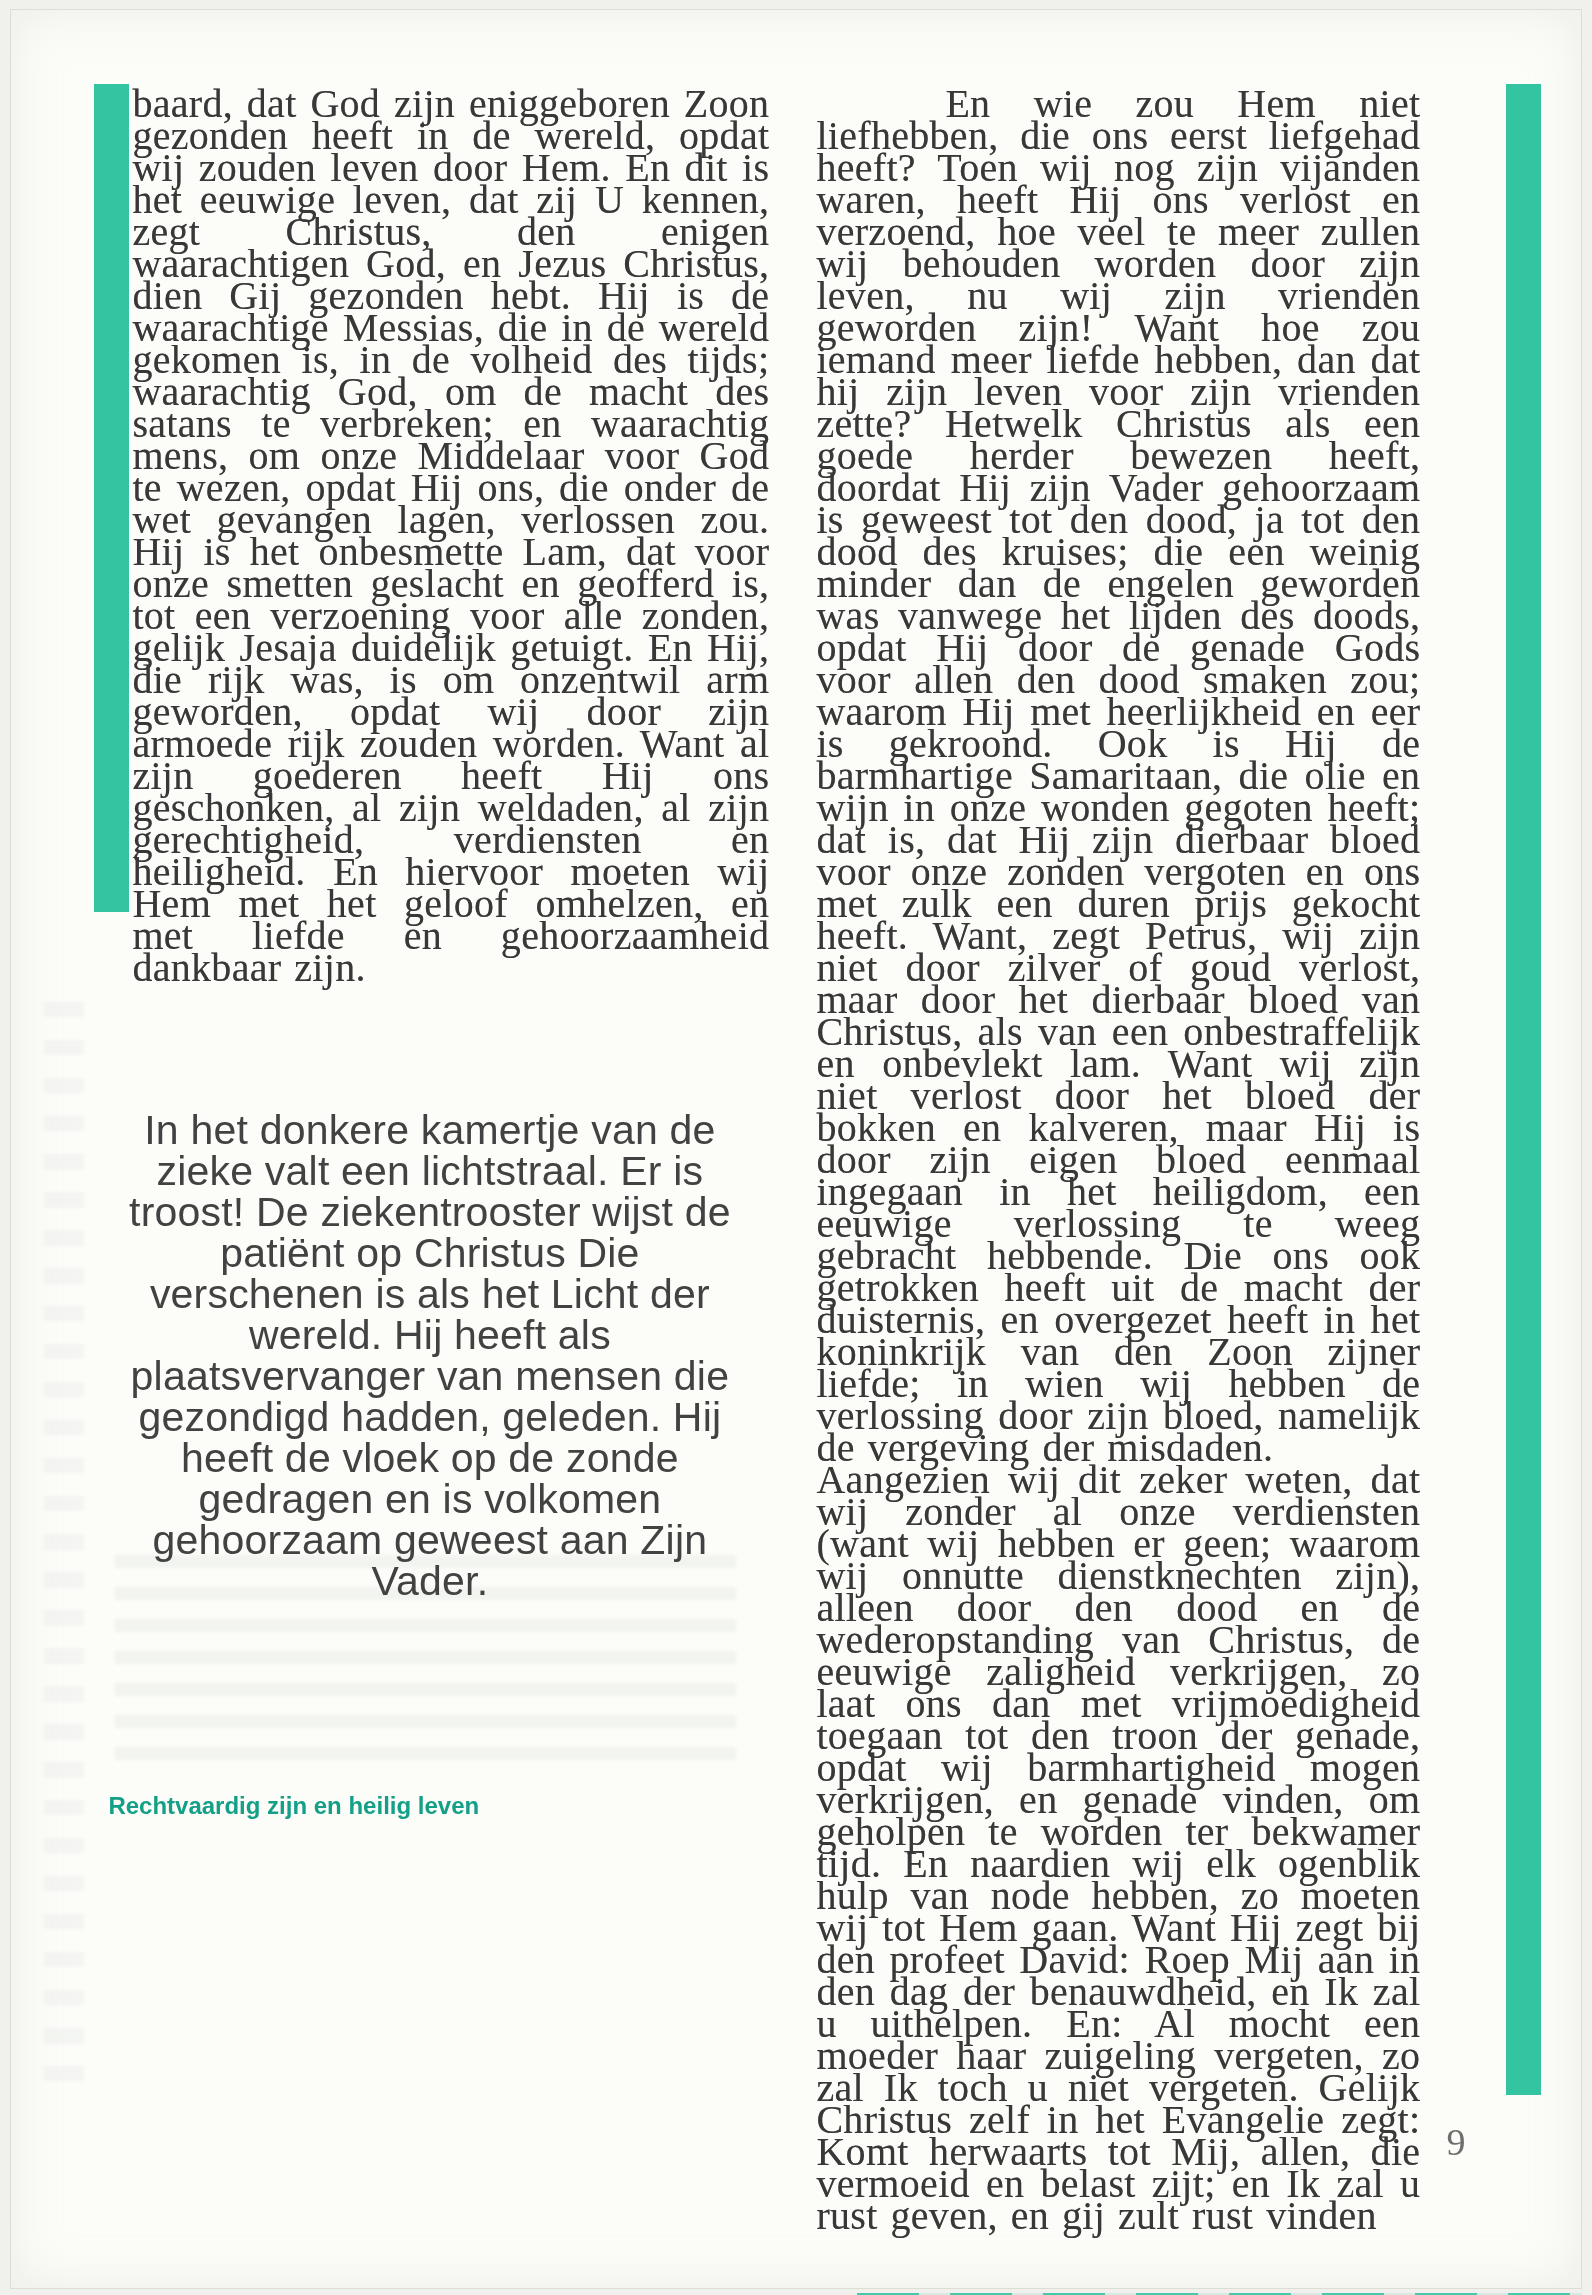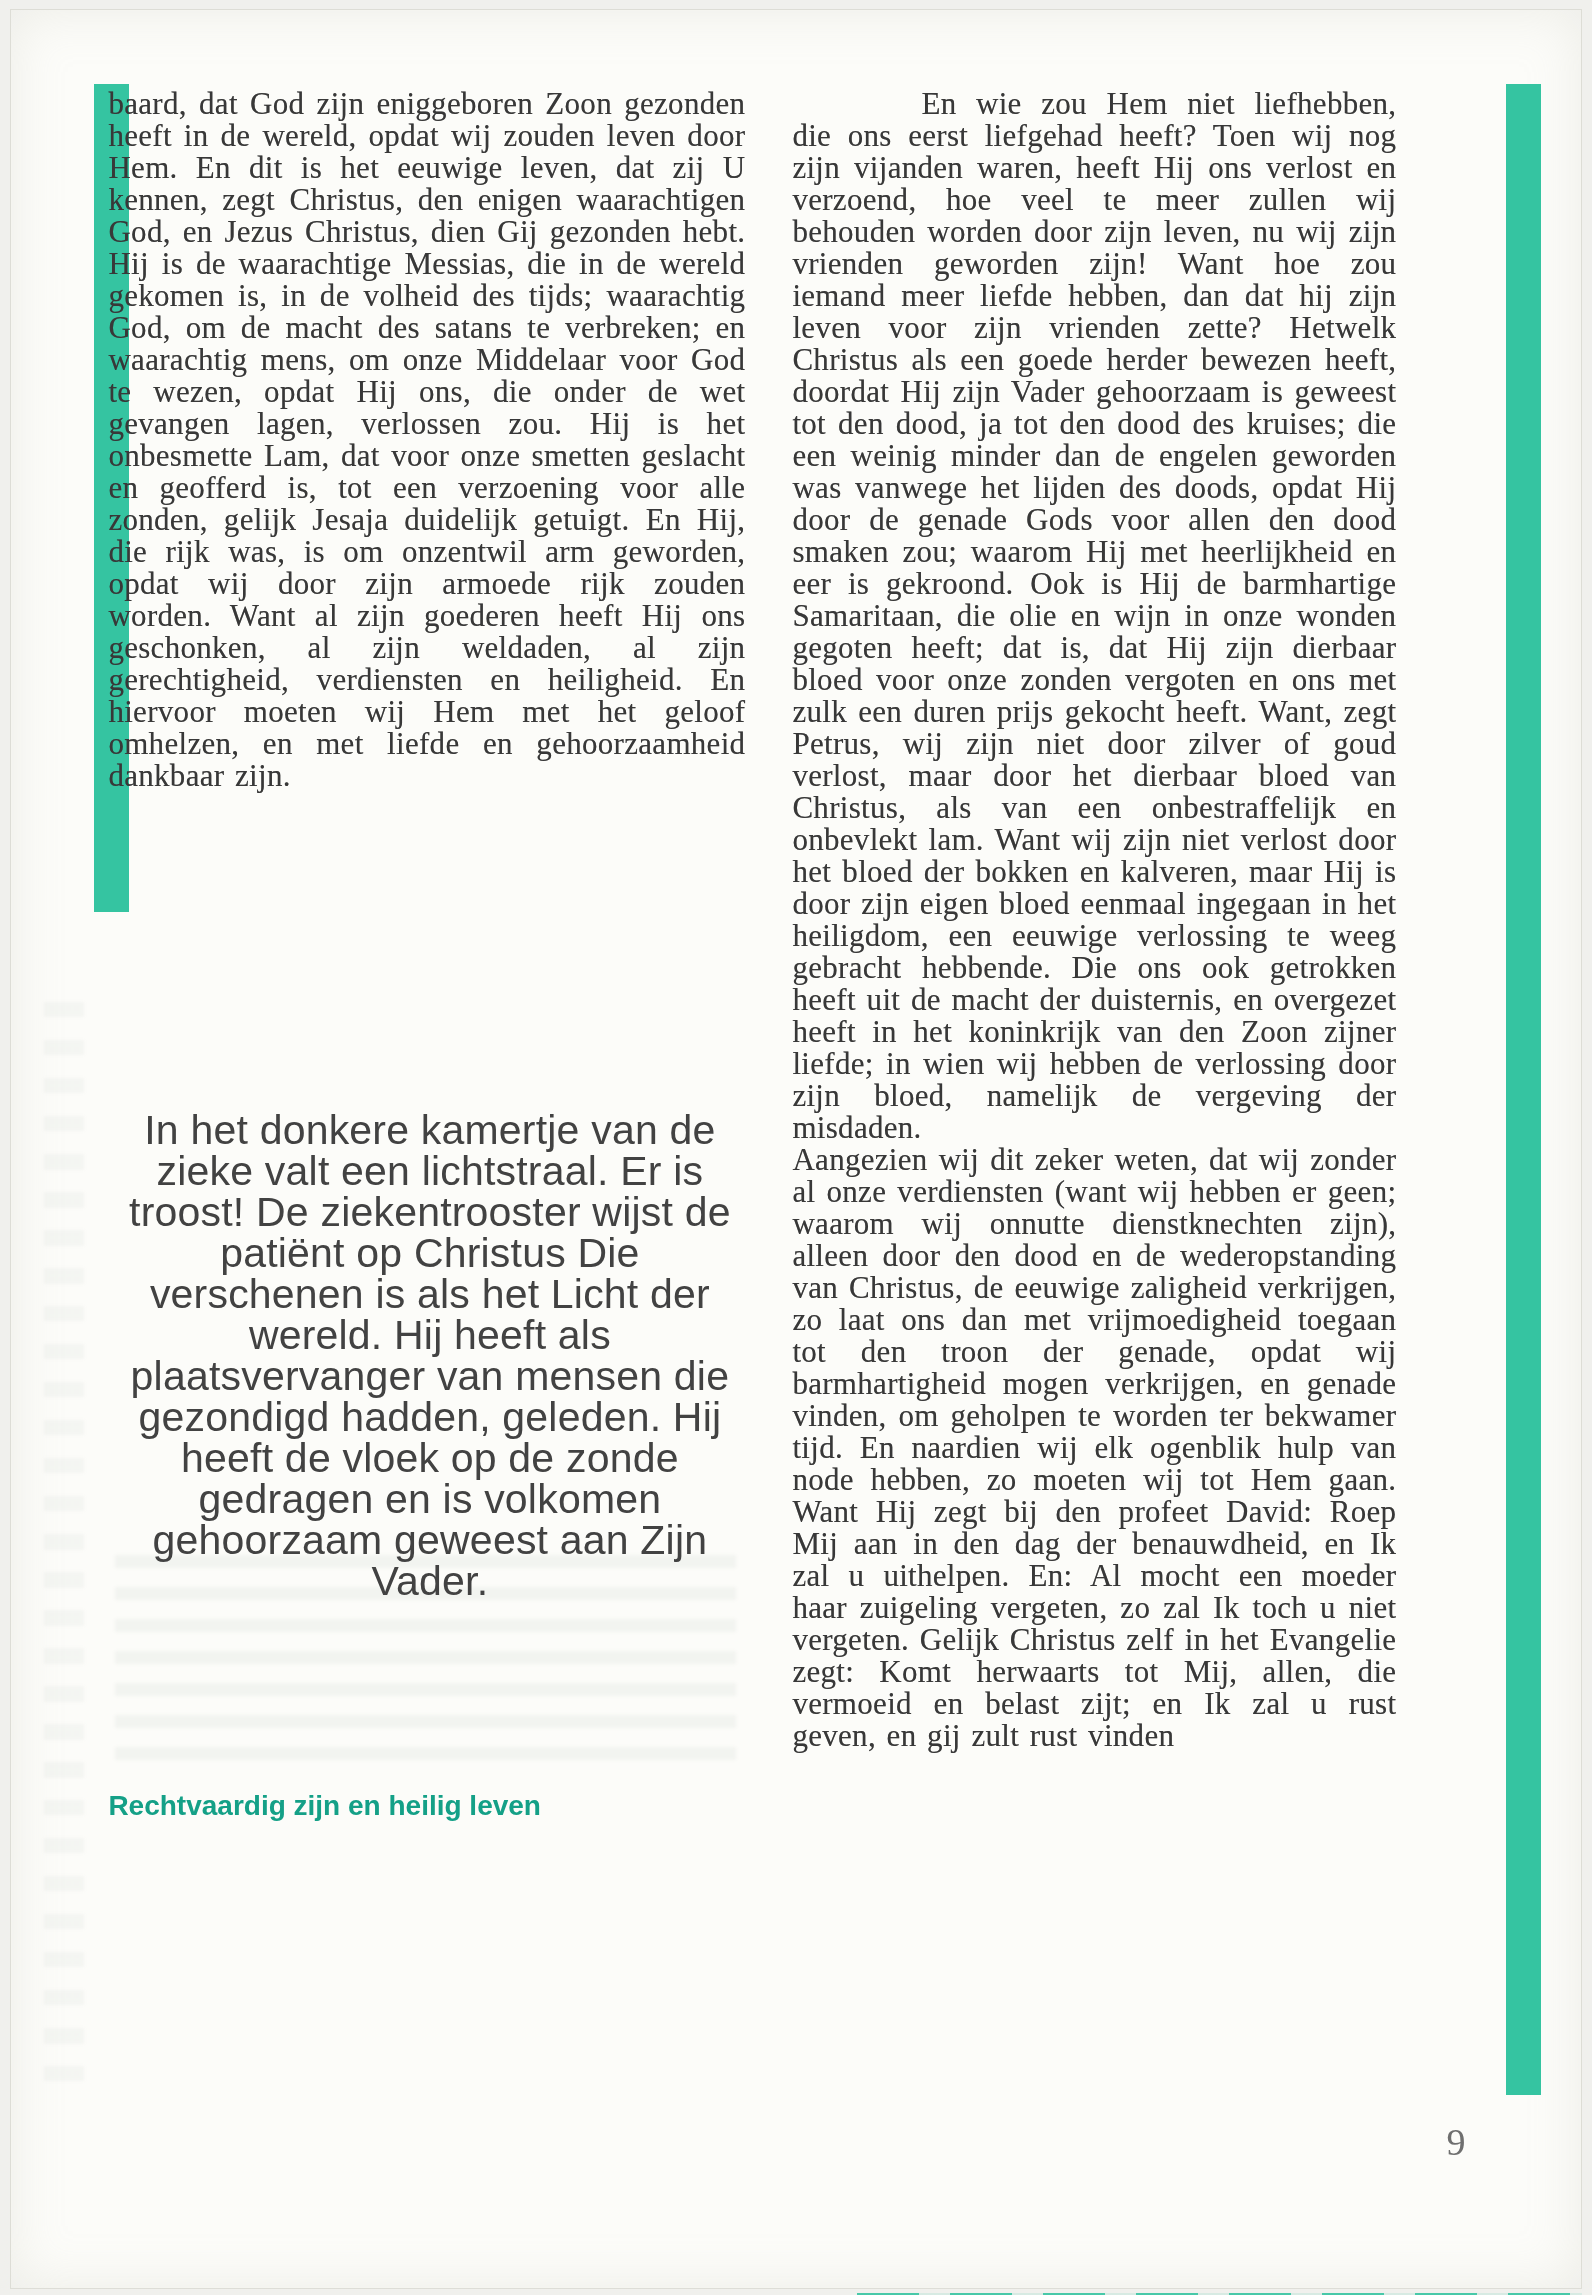--- a/index.html
+++ b/index.html
@@ -23,27 +23,28 @@
   .accent-bar {
     position: absolute;
     background: #35c4a1;
   }
   .bar-left   { left: 83px;  top: 74px; width: 35px; height: 828px; }
   .bar-right  { left: 1495px; top: 74px; width: 35px; height: 2011px; }
 
   .serif-block {
     position: absolute;
     font-family: "Liberation Serif", "DejaVu Serif", serif;
-    font-size: 31px;
+    font-size: 40px;
     line-height: 32px;
     letter-spacing: 0.3px;
     word-spacing: 2.6px;
     text-align: justify;
     color: #383838;
     text-shadow: 0 0 0.4px rgba(55,55,55,0.5);
+    margin-left: 24px;
   }
   .scripture-left { left: 97px; top: 78px; width: 637px; }
   .scripture-right { left: 781px; top: 78px; width: 604px; }
   .scripture-right p { margin: 0; }
   .scripture-right p.indent-first { text-indent: 129px; }
 
   .sans-block {
     position: absolute;
     font-family: "Liberation Sans", "DejaVu Sans", sans-serif;
     font-size: 41px;
@@ -54,21 +55,21 @@
   }
   .commentary { left: 97px; top: 1100px; width: 643px; }
   .closing    { left: 97px; top: 1886px; width: 643px; }
 
   .section-heading {
     position: absolute;
     left: 97px;
     top: 1776px;
     width: 466px;
     font-family: "Liberation Sans", "DejaVu Sans", sans-serif;
-    font-size: 28px;
+    font-size: 24px;
     line-height: 40px;
     font-weight: bold;
     color: #14a087;
     margin: 0;
   }
 
   .page-number {
     position: absolute;
     left: 1346px;
     top: 2110px;

